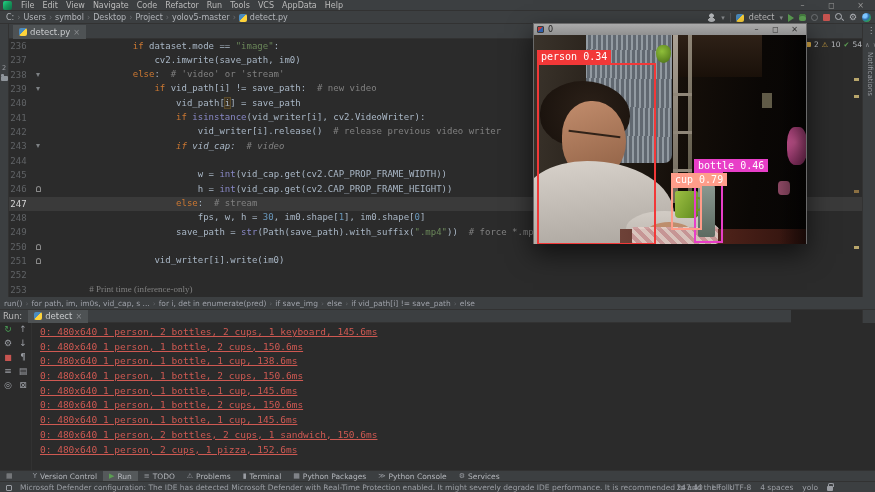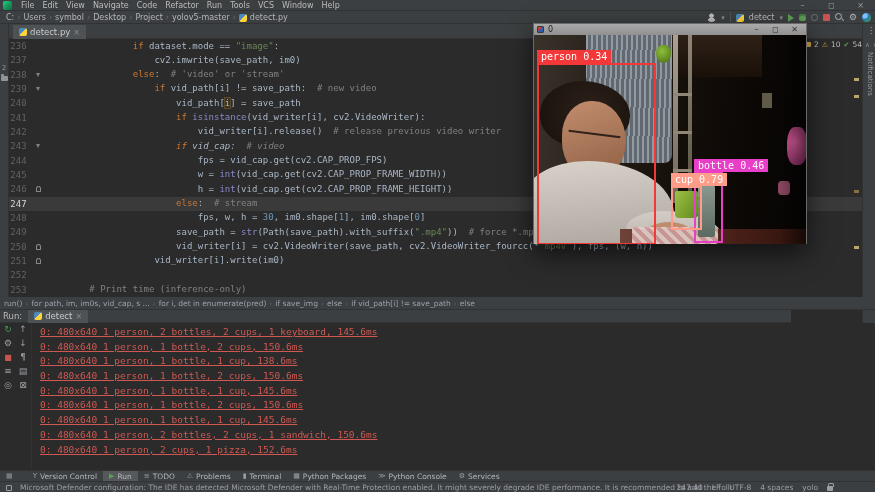--- a/index.html
+++ b/index.html
@@ -199,21 +199,21 @@
     <div style="display:flex">
         <span class="menu-item">File</span>
         <span class="menu-item">Edit</span>
         <span class="menu-item">View</span>
         <span class="menu-item">Navigate</span>
         <span class="menu-item">Code</span>
         <span class="menu-item">Refactor</span>
         <span class="menu-item">Run</span>
         <span class="menu-item">Tools</span>
         <span class="menu-item">VCS</span>
-        <span class="menu-item">Window</span>
+        <span class="menu-item">AppData</span>
         <span class="menu-item">Help</span>
       </div>
     <div id="win-controls">
       <span class="winbtn">–</span>
       <span class="winbtn">◻</span>
       <span class="winbtn">×</span>
     </div>
   </div>
 
   <div id="navbar">
@@ -295,21 +295,20 @@
           <span class="lnum">242</span>
           <pre class="cline" style="left: 188.76px;"><span class="tok-pl">vid_writer[i].release()  </span><span class="tok-cm"># release previous video writer</span></pre>
         </div>
         <div class="crow">
           <span class="lnum">243</span>
           <span class="gicon">▾</span>
           <pre class="cline" style="left: 167.08px; font-style: italic;"><span class="tok-kw">if </span><span class="tok-pl">vid_cap:  </span><span class="tok-cm"># video</span></pre>
         </div>
         <div class="crow">
           <span class="lnum">244</span>
-          <pre class="cline" style="left: 188.76px;"><span class="tok-pl">fps = vid_cap.get(cv2.CAP_PROP_FPS)</span></pre>
         </div>
         <div class="crow">
           <span class="lnum">245</span>
           <pre class="cline" style="left: 188.76px;"><span class="tok-pl">w = </span><span class="tok-bi">int</span><span class="tok-pl">(vid_cap.get(cv2.CAP_PROP_FRAME_WIDTH))</span></pre>
         </div>
         <div class="crow">
           <span class="lnum">246</span>
           <span class="gicon glock"></span>
           <pre class="cline" style="left: 188.76px;"><span class="tok-pl">h = </span><span class="tok-bi">int</span><span class="tok-pl">(vid_cap.get(cv2.CAP_PROP_FRAME_HEIGHT))</span></pre>
         </div>
@@ -321,34 +320,33 @@
           <span class="lnum">248</span>
           <pre class="cline" style="left: 188.76px;"><span class="tok-pl">fps, w, h = </span><span class="tok-num">30</span><span class="tok-pl">, im0.shape[</span><span class="tok-num">1</span><span class="tok-pl">], im0.shape[</span><span class="tok-num">0</span><span class="tok-pl">]</span></pre>
         </div>
         <div class="crow">
           <span class="lnum">249</span>
           <pre class="cline" style="left: 167.08px;"><span class="tok-pl">save_path = </span><span class="tok-bi">str</span><span class="tok-pl">(Path(save_path).with_suffix(</span><span class="tok-str">".mp4"</span><span class="tok-pl">))  </span><span class="tok-cm"># force *.mp4 suffix on results videos</span></pre>
         </div>
         <div class="crow">
           <span class="lnum">250</span>
           <span class="gicon glock"></span>
-          <pre class="cline" style="left: 167.08px;"><span class="tok-pl">vid_writer[i] = cv2.VideoWriter(save_path, cv2.VideoWriter_fourcc(*</span><span class="tok-str">"mp4v"</span><span class="tok-pl">), fps, (w, h))</span></pre>
         </div>
         <div class="crow">
           <span class="lnum">251</span>
           <span class="gicon glock"></span>
           <pre class="cline" style="left: 145.4px;"><span class="tok-pl">vid_writer[i].write(im0)</span></pre>
         </div>
         <div class="crow">
           <span class="lnum">252</span>
           <pre class="cline" style="left: 37px;"></pre>
         </div>
         <div class="crow">
           <span class="lnum">253</span>
-          <pre class="cline" style="left: 80.36px;"><span class="tok-cm"># Print time (inference-only)</span></pre>
+          <pre class="cline" style="left: 80.36px; font-family: Liberation Serif, serif;"><span class="tok-cm"># Print time (inference-only)</span></pre>
         </div>
       </div>
   </div>
 
   <div id="scrollmarks">
     <span class="smark" style="top:39px"></span>
     <span class="smark" style="top:56px"></span>
     <span class="smark" style="top:151px;background:#8a6f42"></span>
     <span class="smark" style="top:207px"></span>
   </div>

